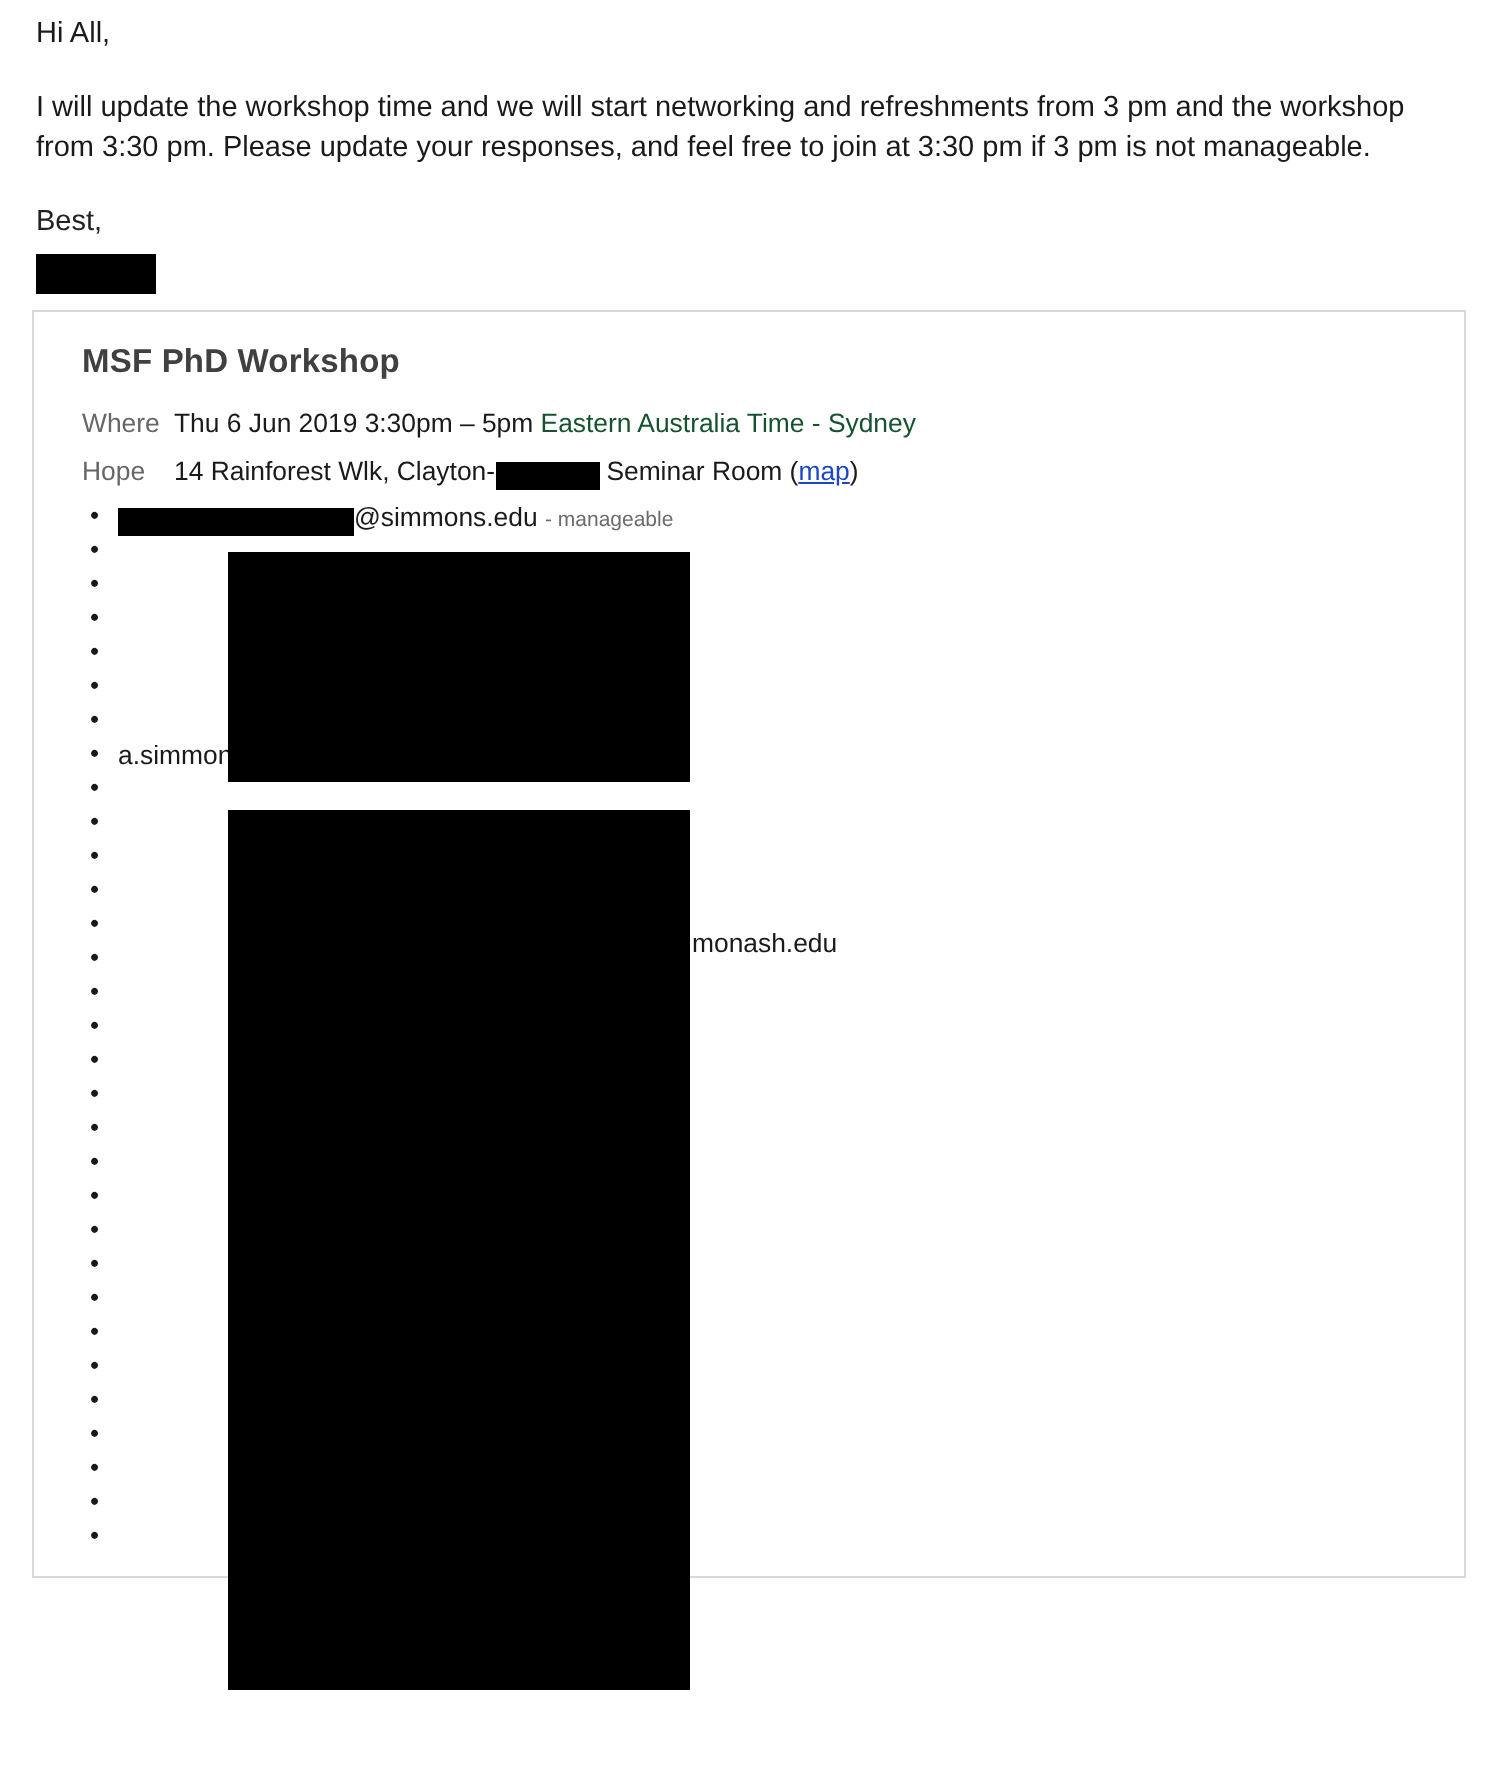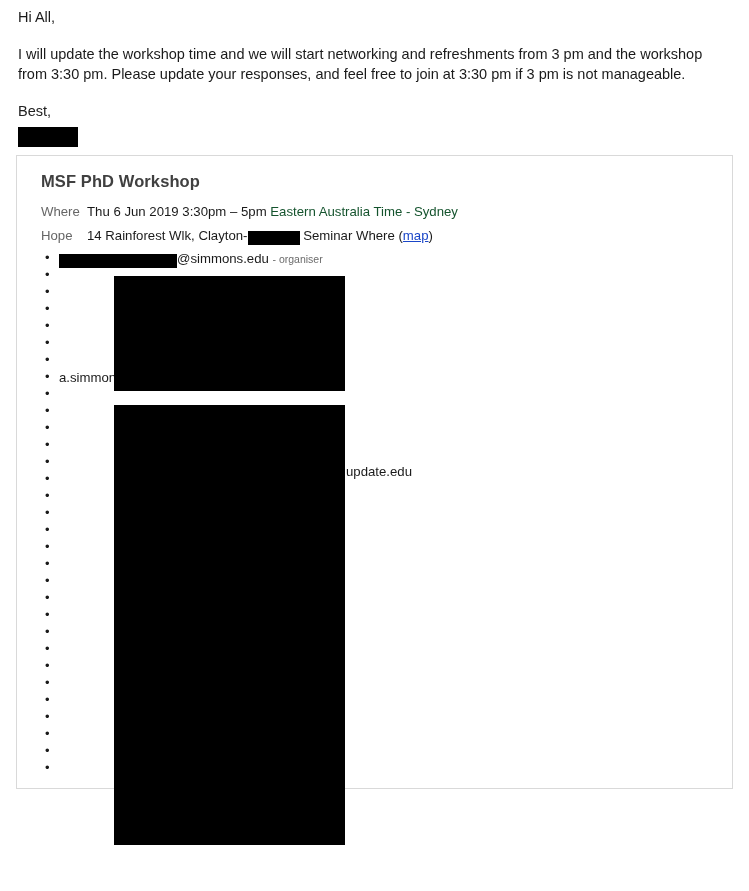--- a/index.html
+++ b/index.html
@@ -170,30 +170,30 @@
     <div class="row-value">
       <span>Thu 6 Jun 2019 3:30pm – 5pm</span>
       <span class="muted">Eastern Australia Time - Sydney</span>
     </div>
   </div>
 
   <div class="row">
     <div class="row-label">Hope</div>
     <div class="row-value">
       <span>14 Rainforest Wlk, Clayton-</span><span class="redact redact-where"></span>
-      <span>Seminar Where (</span><a class="maplink">map</a><span>)</span>
+      <span>Seminar Room (</span><a class="maplink">map</a><span>)</span>
     </div>
   </div>
 
   <div class="row who-row">
     <div class="row-value">
       <ul class="who-list">
         <li>
           <span class="redact redact-name"></span><span>@simmons.edu</span>
-          <span class="organiser">- organiser</span>
+          <span class="organiser">- manageable</span>
         </li>
         <li></li>
         <li></li>
         <li></li>
         <li></li>
         <li></li>
         <li></li>
         <li>a.simmons@deakin.edu.au</li>
         <li></li>
         <li></li>
@@ -217,15 +217,15 @@
         <li></li>
         <li></li>
         <li></li>
         <li></li>
       </ul>
     </div>
   </div>
 
   <div class="redact-block" id="blockA"></div>
   <div class="redact-block" id="blockB"></div>
-  <div class="visible-email" id="emailB">update.edu</div>
+  <div class="visible-email" id="emailB">monash.edu</div>
 
 </div>
 
 </body></html>

